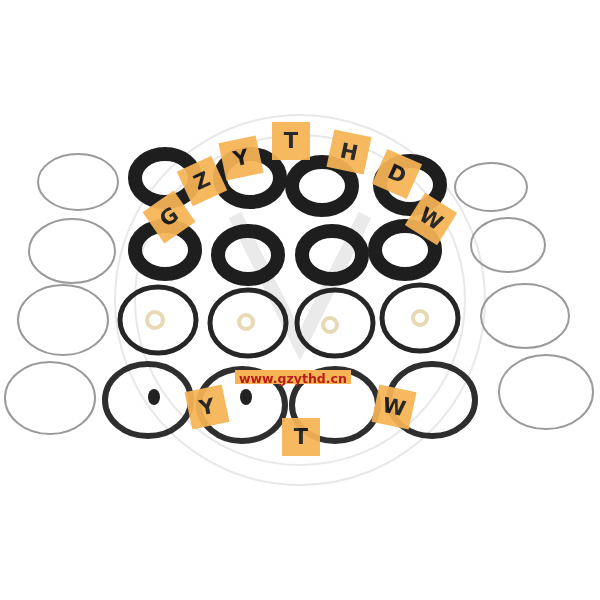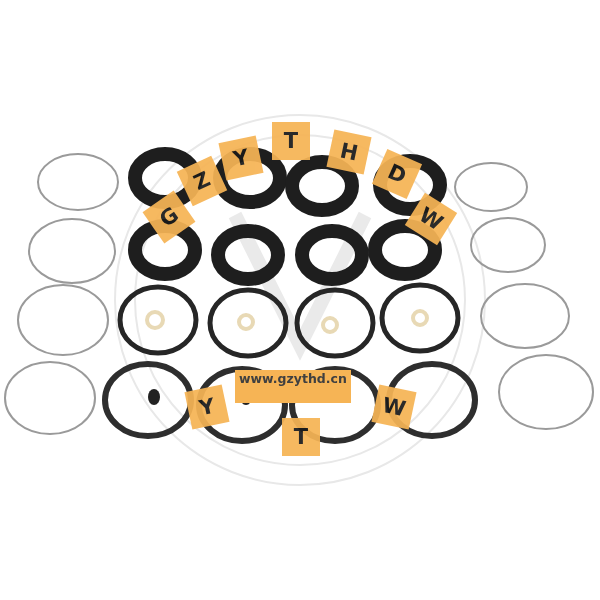--- a/index.html
+++ b/index.html
@@ -1,20 +1,20 @@
 <!DOCTYPE html>
 <html><head>
 <meta charset="utf-8">
 <style>
   html, body { margin:0; padding:0; background:#ffffff; }
   #canvas { position:relative; width:600px; height:600px; background:#ffffff; overflow:hidden; font-family:"DejaVu Sans", sans-serif; }
   svg.layer { position:absolute; left:0; top:0; }
   .tile { position:absolute; width:38px; height:38px; background:#f6b455; opacity:0.93; display:flex; align-items:center; justify-content:center; font-family:"DejaVu Sans", sans-serif; font-weight:bold; font-size:21px; color:#1a1a1a; }
   .tile span { display:block; }
-  .url { position:absolute; left:235px; top:370px; padding:0 4px; height:33px; line-height:17px; background:#f6b455; color:#404040; font-family:"DejaVu Sans", sans-serif; font-weight:bold; font-size:12.5px; }
+  .url { position:absolute; left:235px; top:370px; padding:0 4px; height:14px; line-height:17px; background:#f6b455; color:#b91c1c; font-family:"DejaVu Sans", sans-serif; font-weight:bold; font-size:12.5px; }
 </style>
 </head>
 <body>
 
 <div id="canvas">
   <svg class="layer" width="600" height="600" viewBox="0 0 600 600">
 
     <g fill="none" stroke="#e8e8e8" stroke-width="2">
       <circle cx="300" cy="300" r="185"></circle>
       <circle cx="300" cy="300" r="165"></circle>

